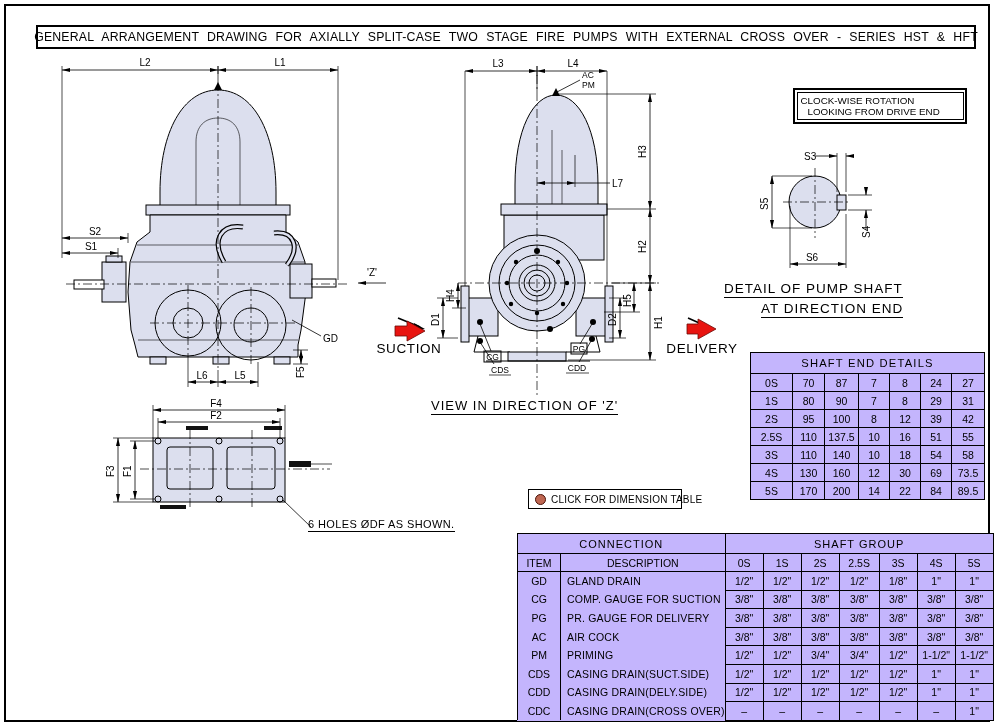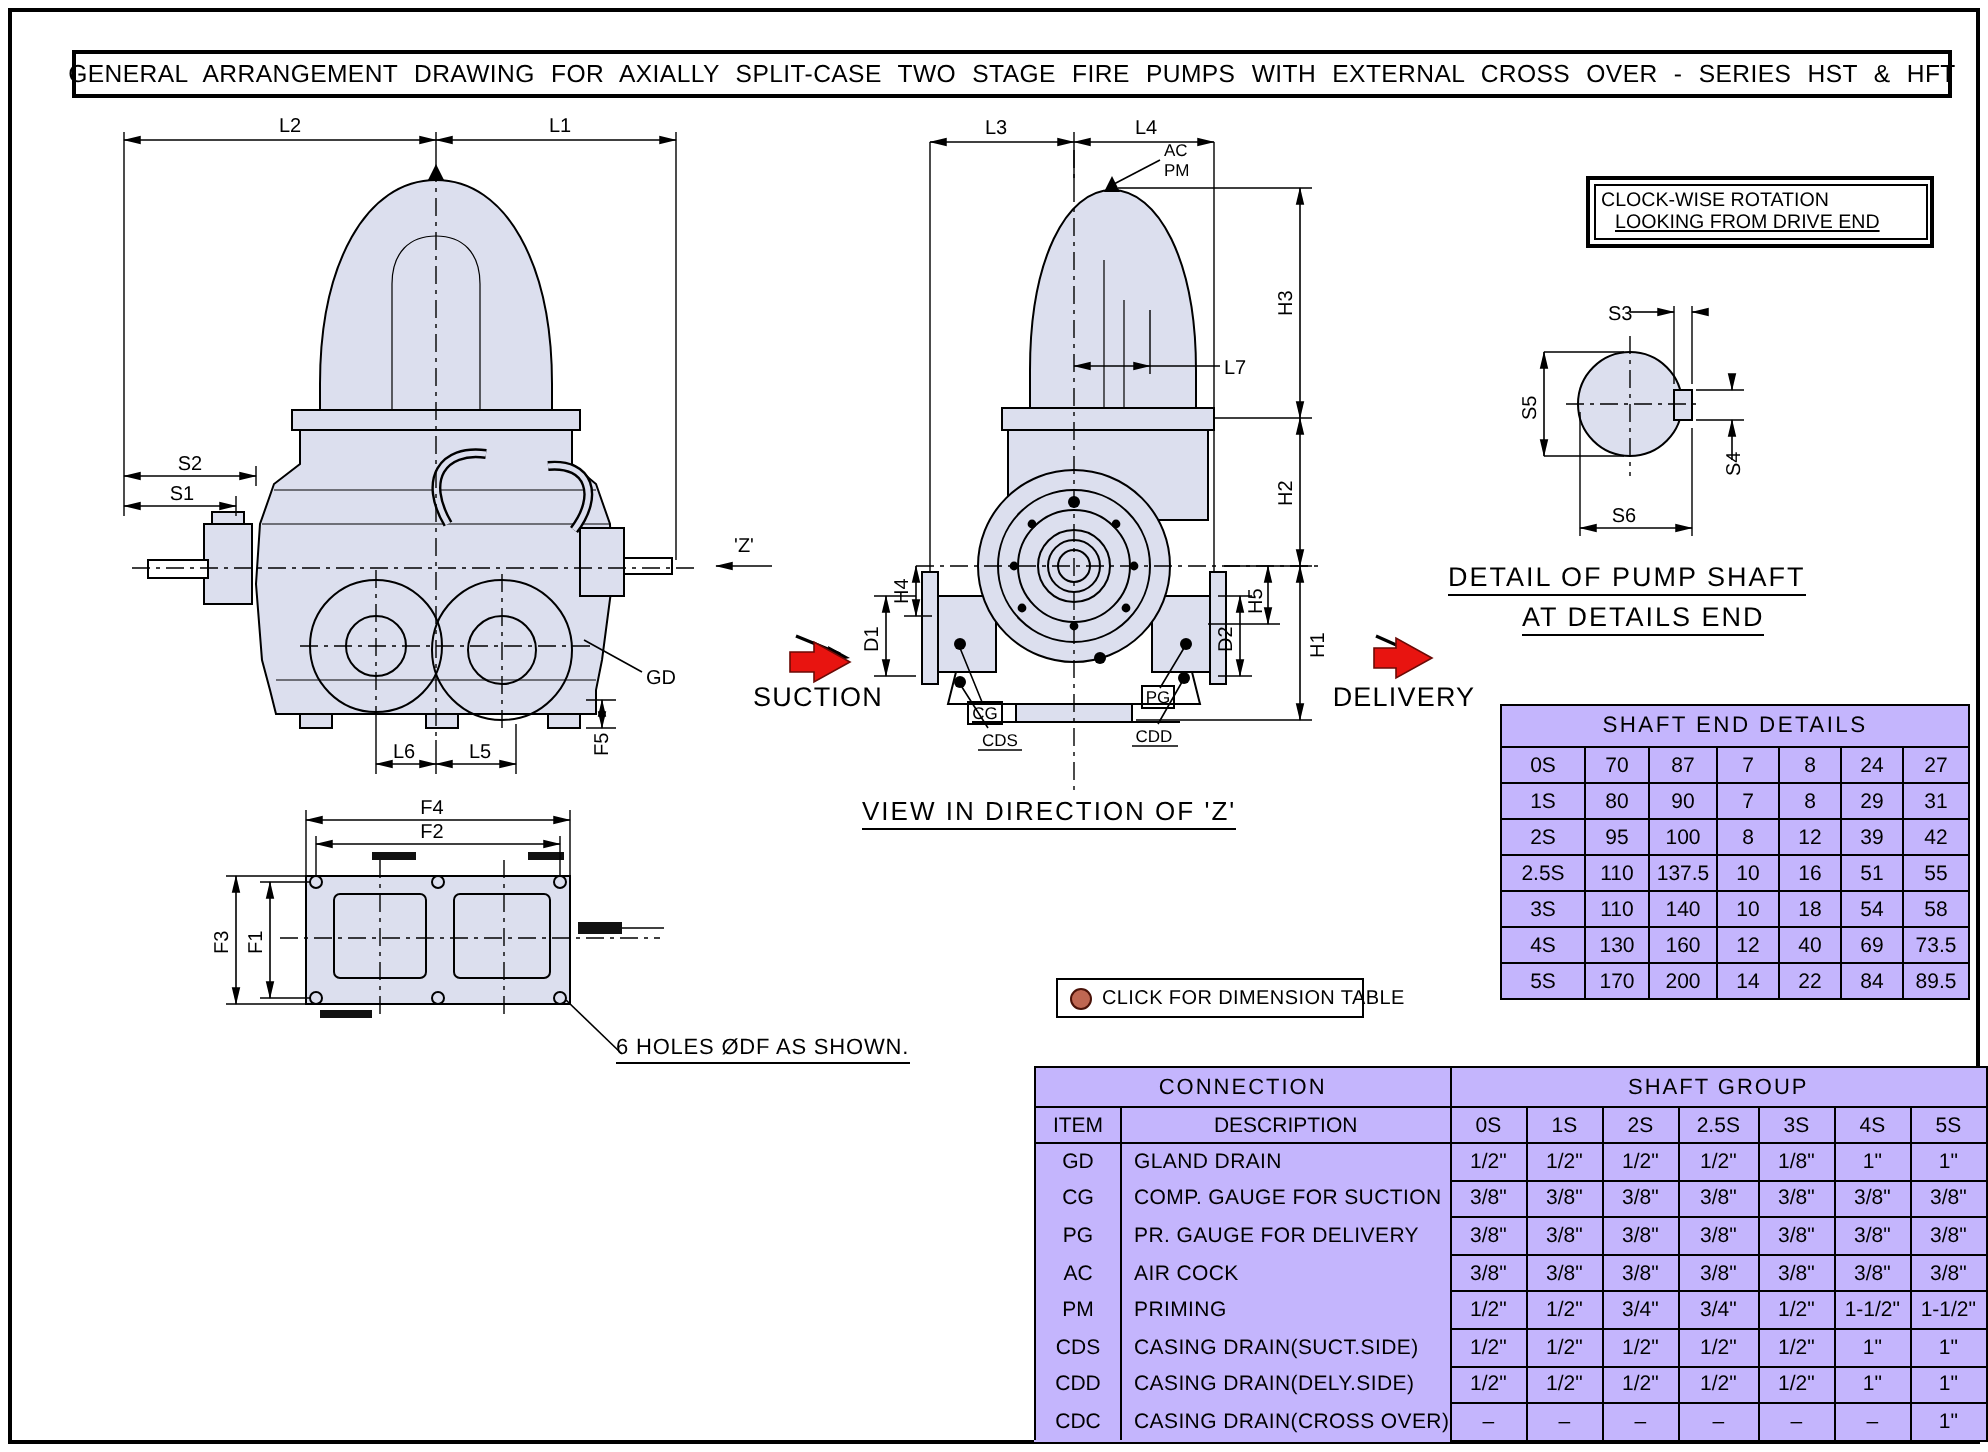--- a/index.html
+++ b/index.html
@@ -19,21 +19,21 @@
   .ext{fill:none;stroke:#000;stroke-width:0.7;}
   .dim{fill:none;stroke:#000;stroke-width:0.8;marker-start:url(#ar);marker-end:url(#ar);}
   .ldr{fill:none;stroke:#000;stroke-width:0.8;}
   .dl{font-size:10px;}
   .dl8{font-size:8.5px;}
   .serifLbl{font-family:"Liberation Serif",serif;font-size:13.5px;letter-spacing:0.6px;}
   .rot-box{position:absolute;left:793px;top:88px;width:170px;height:32px;border:2px solid #000;
         display:flex;align-items:center;justify-content:center;}
   .rot-inner{border:1px solid #000;width:162px;height:26px;display:flex;flex-direction:column;
         justify-content:center;padding-left:3px;font-size:9.8px;line-height:11.5px;white-space:nowrap;}
-  .rot-inner .l2i{padding-left:7px;text-decoration:underline;}
+  .rot-inner .l2i{padding-left:7px;}
   .cap{position:absolute;white-space:nowrap;letter-spacing:1px;}
   .u{border-bottom:1.4px solid #000;padding-bottom:1px;}
   .cap-viewz{left:431px;top:398px;width:202px;font-size:13px;}
   .cap-det1{left:724px;top:281px;font-size:13.5px;}
   .cap-det2{left:761px;top:301px;font-size:13.5px;}
   .note-holes{left:308px;top:518px;font-size:11px;letter-spacing:0.4px;}
   .dim-btn{position:absolute;left:528px;top:489px;width:152px;height:18px;border:1px solid #000;
         background:#fff;display:flex;align-items:center;cursor:pointer;}
   .dim-btn .dot{width:9px;height:9px;border-radius:50%;background:#bf6752;border:1px solid #4a1208;
         margin:0 5px 0 6px;flex:0 0 auto;}
@@ -264,21 +264,21 @@
 
   <div class="rot-box">
     <div class="rot-inner">
       <span>CLOCK-WISE ROTATION</span>
       <span class="l2i">LOOKING FROM DRIVE END</span>
     </div>
   </div>
 
   <div class="cap cap-viewz"><span class="u">VIEW IN DIRECTION OF 'Z'</span></div>
   <div class="cap cap-det1"><span class="u">DETAIL OF PUMP SHAFT</span></div>
-  <div class="cap cap-det2"><span class="u">AT DETAILS END</span></div>
+  <div class="cap cap-det2"><span class="u">AT DIRECTION END</span></div>
   <div class="cap note-holes"><span class="u">6 HOLES ØDF AS SHOWN.</span></div>
 
   <div class="dim-btn">
     <span class="dot"></span>
     <span class="btl">CLICK FOR DIMENSION TABLE</span>
   </div>
 
   <table class="dt shaft-table">
     <colgroup>
         <col style="width:42px">
@@ -338,21 +338,21 @@
           <td>10</td>
           <td>18</td>
           <td>54</td>
           <td>58</td>
         </tr>
         <tr>
           <td>4S</td>
           <td>130</td>
           <td>160</td>
           <td>12</td>
-          <td>40</td>
+          <td>30</td>
           <td>69</td>
           <td>73.5</td>
         </tr>
         <tr>
           <td>5S</td>
           <td>170</td>
           <td>200</td>
           <td>14</td>
           <td>22</td>
           <td>84</td>

